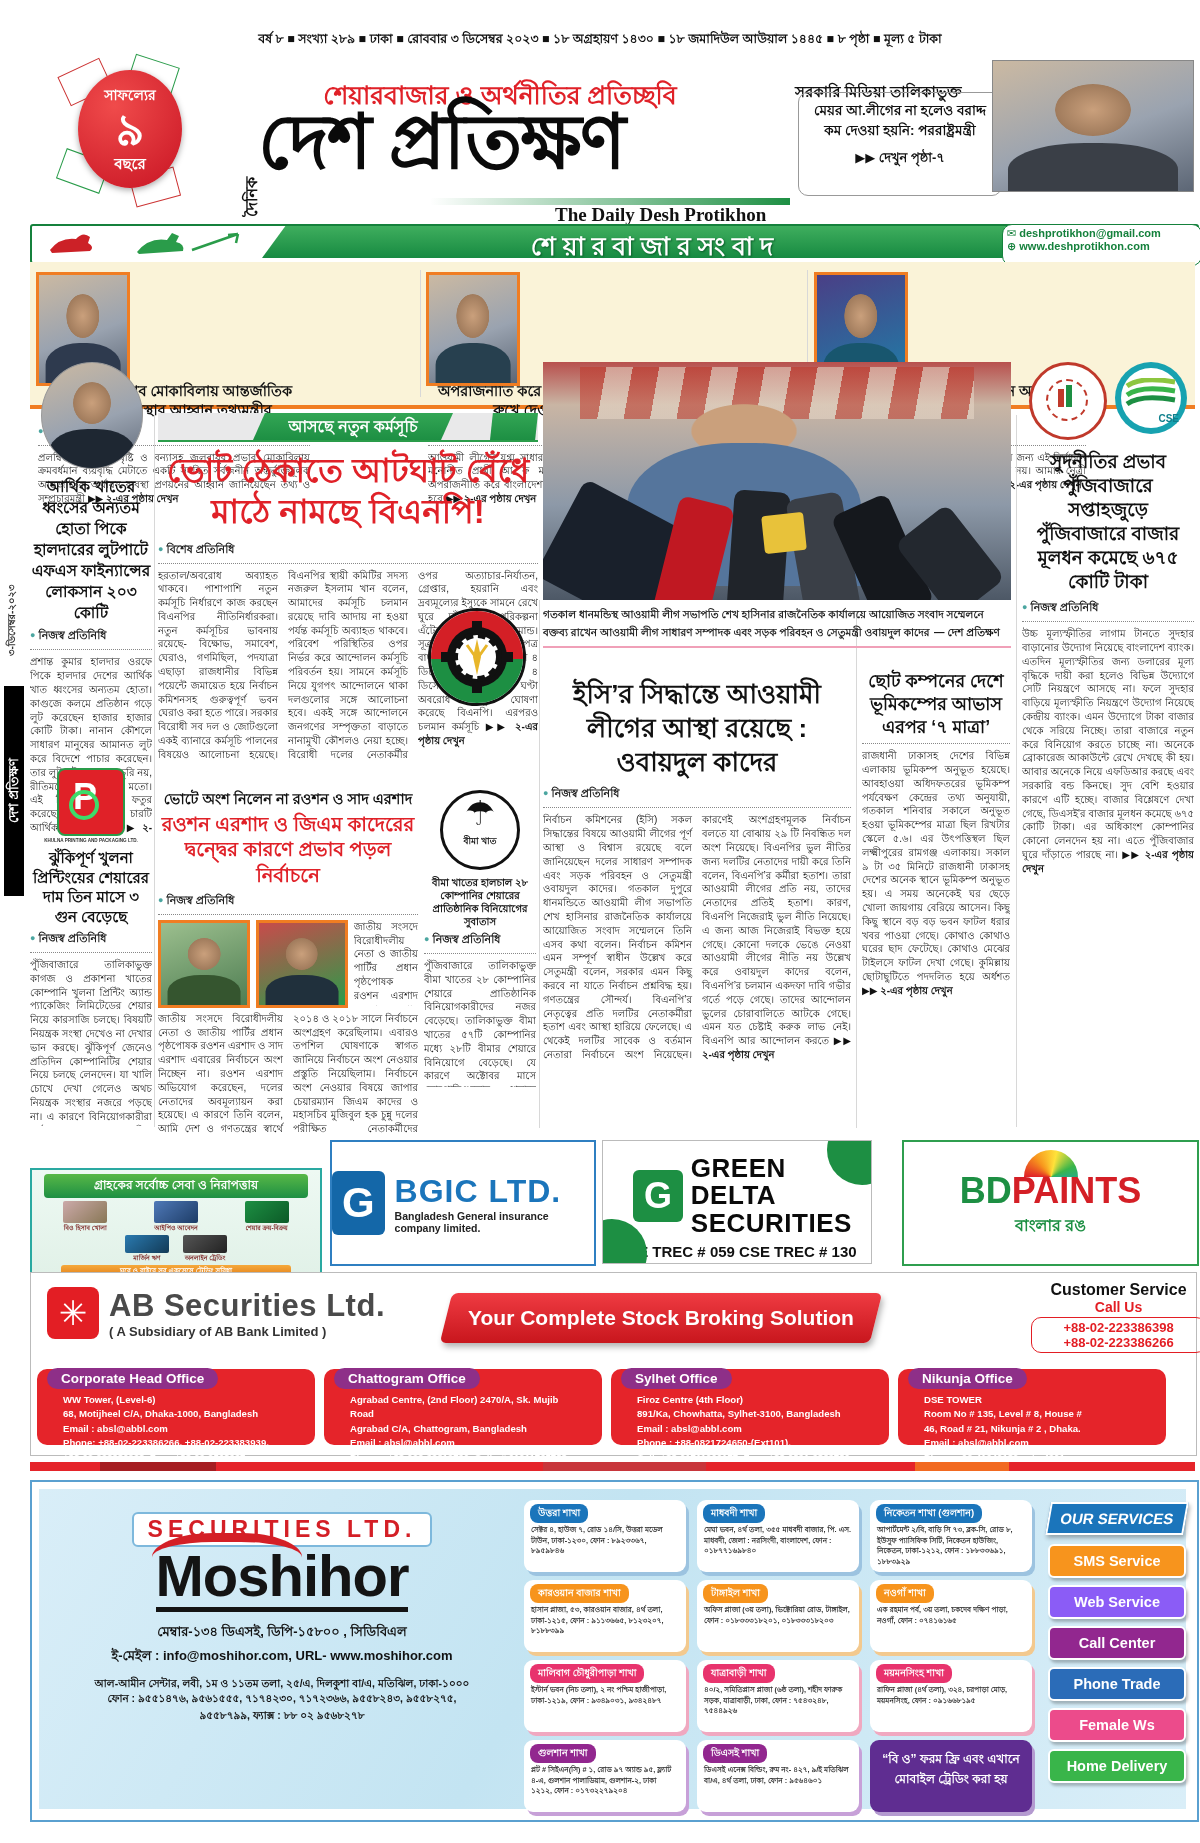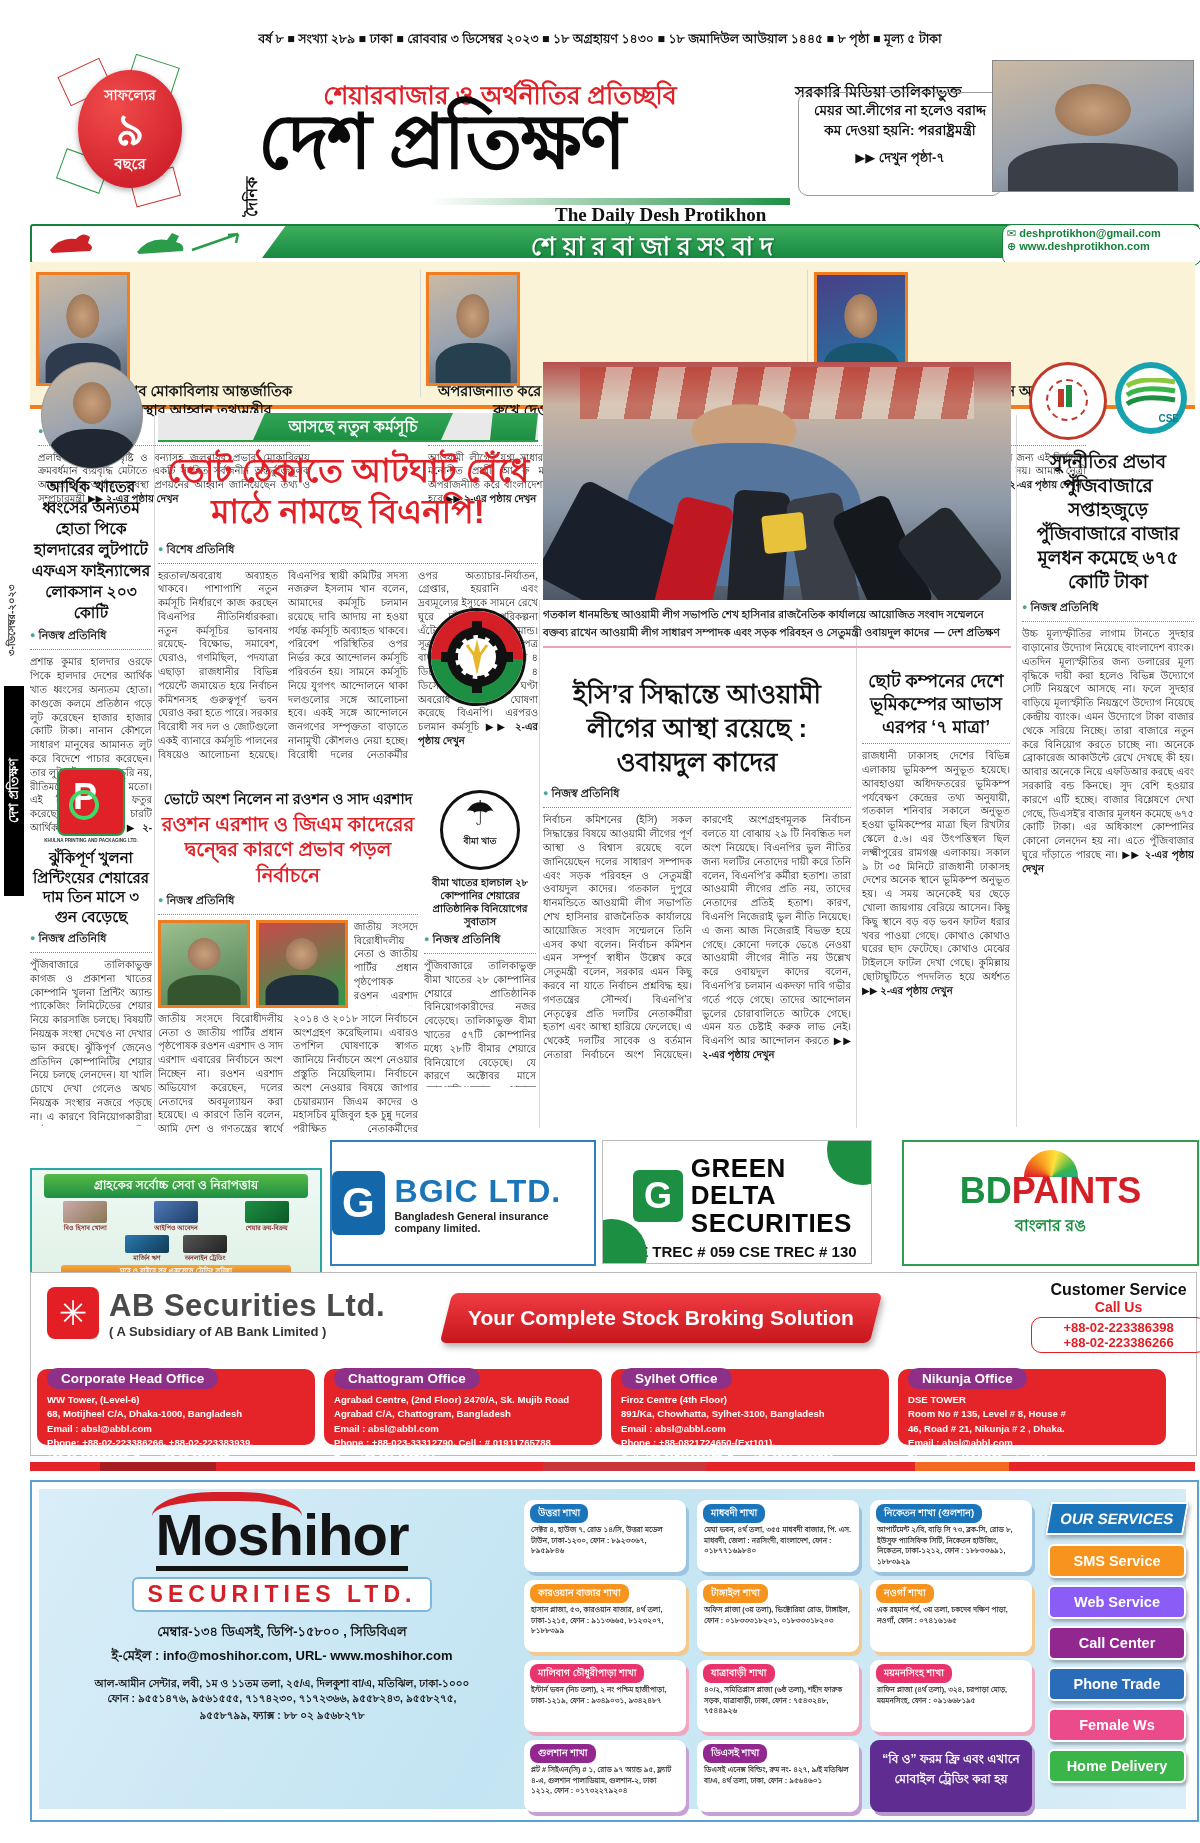--- a/index.html
+++ b/index.html
@@ -18,21 +18,21 @@
   .photo{background:linear-gradient(160deg,#cbb9a2 0%,#9aa3b0 55%,#5c6675 100%);position:relative;overflow:hidden;}
   .sil-head{position:absolute;left:50%;top:18%;width:38%;height:40%;transform:translateX(-50%);background:radial-gradient(ellipse at center,#caa07c 0%,#a07b5c 70%,transparent 72%);border-radius:50%;}
   .sil-body{position:absolute;left:50%;bottom:-8%;width:85%;height:45%;transform:translateX(-50%);background:#2e3a4e;border-radius:45% 45% 0 0;}
   .obrd{border:3px solid #f07d22;}
   .col-rule{position:absolute;width:1px;background:#d8d8d8;}
   .kicker-band{background:#e9e9ea;border-bottom:2px solid #2a9c4a;}
   .kicker-green{background:linear-gradient(180deg,#33a655,#1d8f43);color:#fff;font-weight:bold;clip-path:polygon(6% 0,100% 0,94% 100%,0 100%);}
   .pill{border-radius:20px;display:inline-block;}
   .office{background:#e5242a;border-radius:10px;color:#fff;}
   .office .title{background:#8e2f88;color:#fff;font-weight:bold;font-size:13.5px;border-radius:16px;padding:3px 14px;display:inline-block;margin:-12px 0 4px 10px;}
-  .office .ln{font-size:9.6px;font-weight:bold;line-height:1.5;padding:0 10px;}
+  .office .ln{font-size:9.6px;font-weight:bold;line-height:1.5;padding:0 26px;}
   .branch{background:#fff;border-radius:9px;position:relative;}
   .branch .bp{color:#fff;font-weight:bold;font-size:9.5px;border-radius:8px;padding:2px 8px;display:inline-block;margin:4px 0 2px 6px;white-space:nowrap;}
   .branch .ba{font-size:7.3px;font-weight:bold;color:#333;line-height:1.45;padding:0 7px 4px 7px;text-align:left;}
   .svc{color:#fff;font-weight:bold;font-size:14.5px;text-align:center;border-radius:6px;border:2px solid #fff;box-shadow:2px 3px 3px rgba(0,0,0,.25);padding:7px 0;margin-bottom:7px;}
   .gearwrap{border-radius:50%;overflow:hidden;border:3px solid #111;}
 </style>
 </head>
 <body>
 
 <div id="page">
@@ -403,25 +403,25 @@
         <div class="ln">Cell - 01324415723</div>
       </div>
     </div>
   </div>
   <div class="abs" style="left:30px;top:1462px;width:1165px;height:9px;background:linear-gradient(90deg,#e5242a 0%,#e5242a 6%,#a61e22 6%,#a61e22 16%,#e5242a 16%,#e5242a 44%,#c8363b 44%,#c8363b 58%,#e5242a 58%,#e5242a 76%,#f26a21 76%,#f26a21 84%,#e5242a 84%,#e5242a 100%);"></div>
 
   <div class="abs" style="left:30px;top:1480px;width:1165px;height:338px;border:2px solid #5aa0d0;background:#fff;padding:0;">
     <div class="abs" style="left:7px;top:7px;width:1147px;height:320px;background:linear-gradient(120deg,#d9eef8 0%,#c3e4f2 45%,#d9eef8 100%);"></div>
 
     <div class="abs" style="left:30px;top:24px;width:440px;text-align:center;">
+      <div style="margin-top:6px;background:#fff;border:2px solid #7db8dc;border-radius:6px;display:inline-block;padding:2px 14px;font-size:23px;font-weight:bold;color:#d41f26;letter-spacing:5px;">SECURITIES LTD.</div>
       <div style="position:relative;display:inline-block;">
         <div class="abs" style="left:-4px;top:-14px;width:150px;height:40px;border-top:9px solid #d41f26;border-radius:50%/30px;"></div>
         <div style="font-size:58px;font-weight:bold;color:#141414;letter-spacing:-1px;line-height:1;border-bottom:5px solid #141414;padding-bottom:2px;">Moshihor</div>
       </div>
-      <div style="margin-top:6px;background:#fff;border:2px solid #7db8dc;border-radius:6px;display:inline-block;padding:2px 14px;font-size:23px;font-weight:bold;color:#d41f26;letter-spacing:5px;">SECURITIES LTD.</div>
       <div style="font-size:13px;font-weight:bold;margin-top:10px;">মেম্বার-১৩৪ ডিএসই, ডিপি-১৫৮০০ , সিডিবিএল</div>
       <div style="font-size:13px;font-weight:bold;margin-top:3px;">ই-মেইল : info@moshihor.com, URL- www.moshihor.com</div>
       <div style="font-size:10.5px;font-weight:bold;margin-top:8px;line-height:1.55;">আল-আমীন সেন্টার, লবী, ১ম ও ১১তম তলা, ২৫/এ, দিলকুশা বা/এ, মতিঝিল, ঢাকা-১০০০</div>
       <div style="font-size:10.5px;font-weight:bold;">ফোন : ৯৫৫১৪৭৬, ৯৫৬১৫৫৫, ৭১৭৪২৩০, ৭১৭২৩৬৬, ৯৫৫৮২৪৩, ৯৫৫৮২৭৫,</div>
       <div style="font-size:10.5px;font-weight:bold;">৯৫৫৮৭৯৯, ফ্যাক্স : ৮৮ ০২ ৯৫৬৮২৭৮</div>
     </div>
 
     <div class="abs" style="left:492px;top:18px;width:508px;display:grid;grid-template-columns:repeat(3,162px);grid-auto-rows:72px;gap:8px 11px;">
       <div class="branch" style="box-shadow:3px 4px 0 #9cc3e0;"><span class="bp" style="background: rgb(27, 117, 187);">উত্তরা শাখা</span><div class="ba">সেক্টর ৪, হাউজ ৭, রোড ১৪/সি, উত্তরা মডেল টাউন, ঢাকা-১২৩০, ফোন : ৮৯২৩৩৬৭, ৮৯৫৯৮৪৬</div></div>
       <div class="branch" style="box-shadow:3px 4px 0 #9cc3e0;"><span class="bp" style="background: rgb(27, 117, 187);">মাধবদী শাখা</span><div class="ba">মেঘা ভবন, ৪র্থ তলা, ৩৫৫ মাধবদী বাজার, পি. এস. মাধবদী, জেলা : নরসিংদী, বাংলাদেশ, ফোন : ০১৮৭৭১৬৯৮৪০</div></div>

